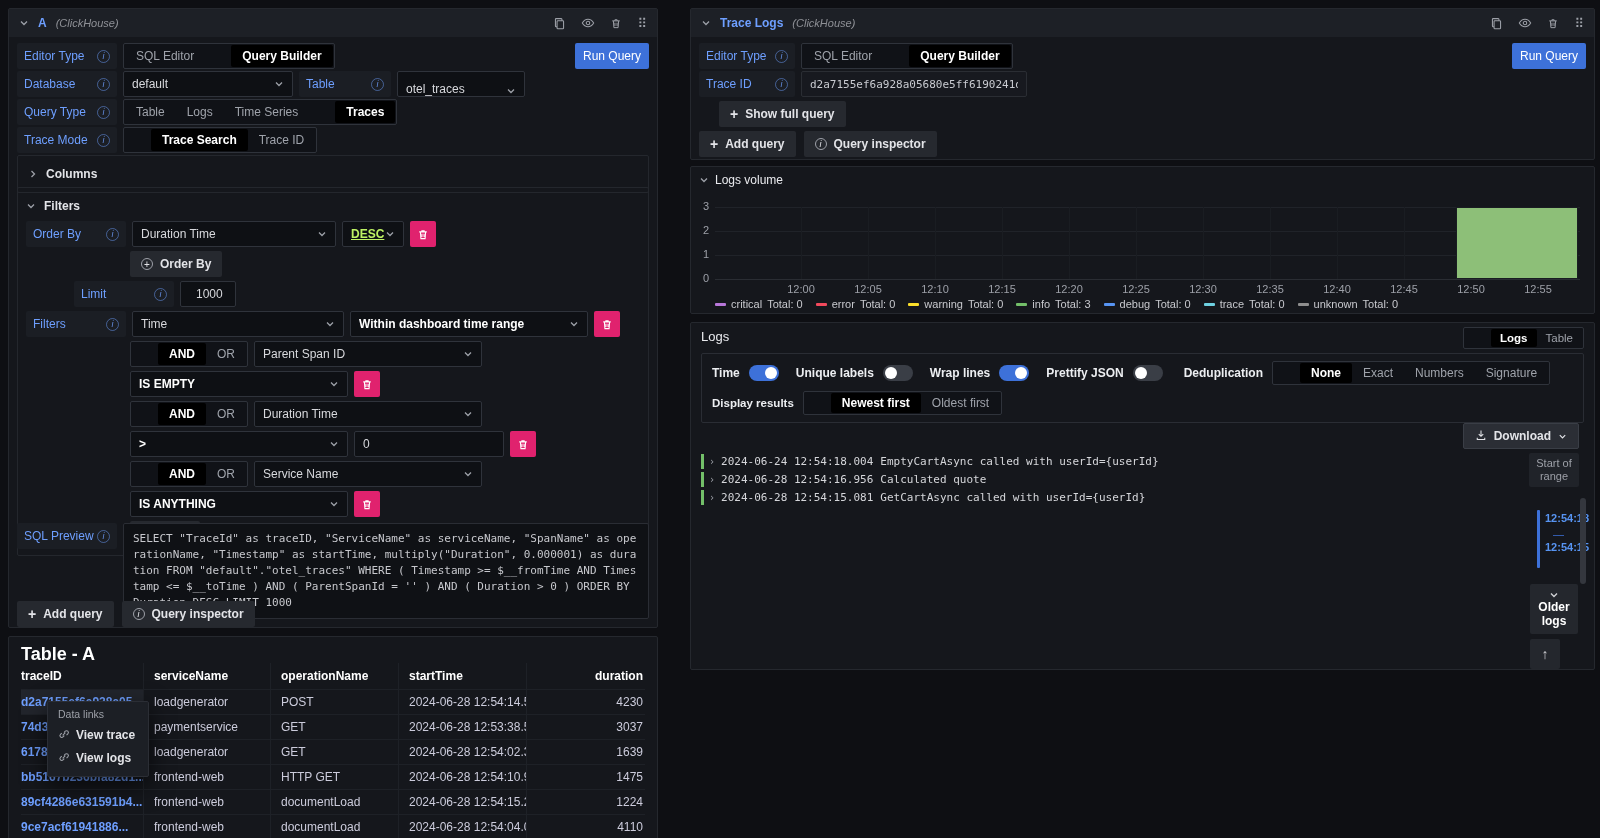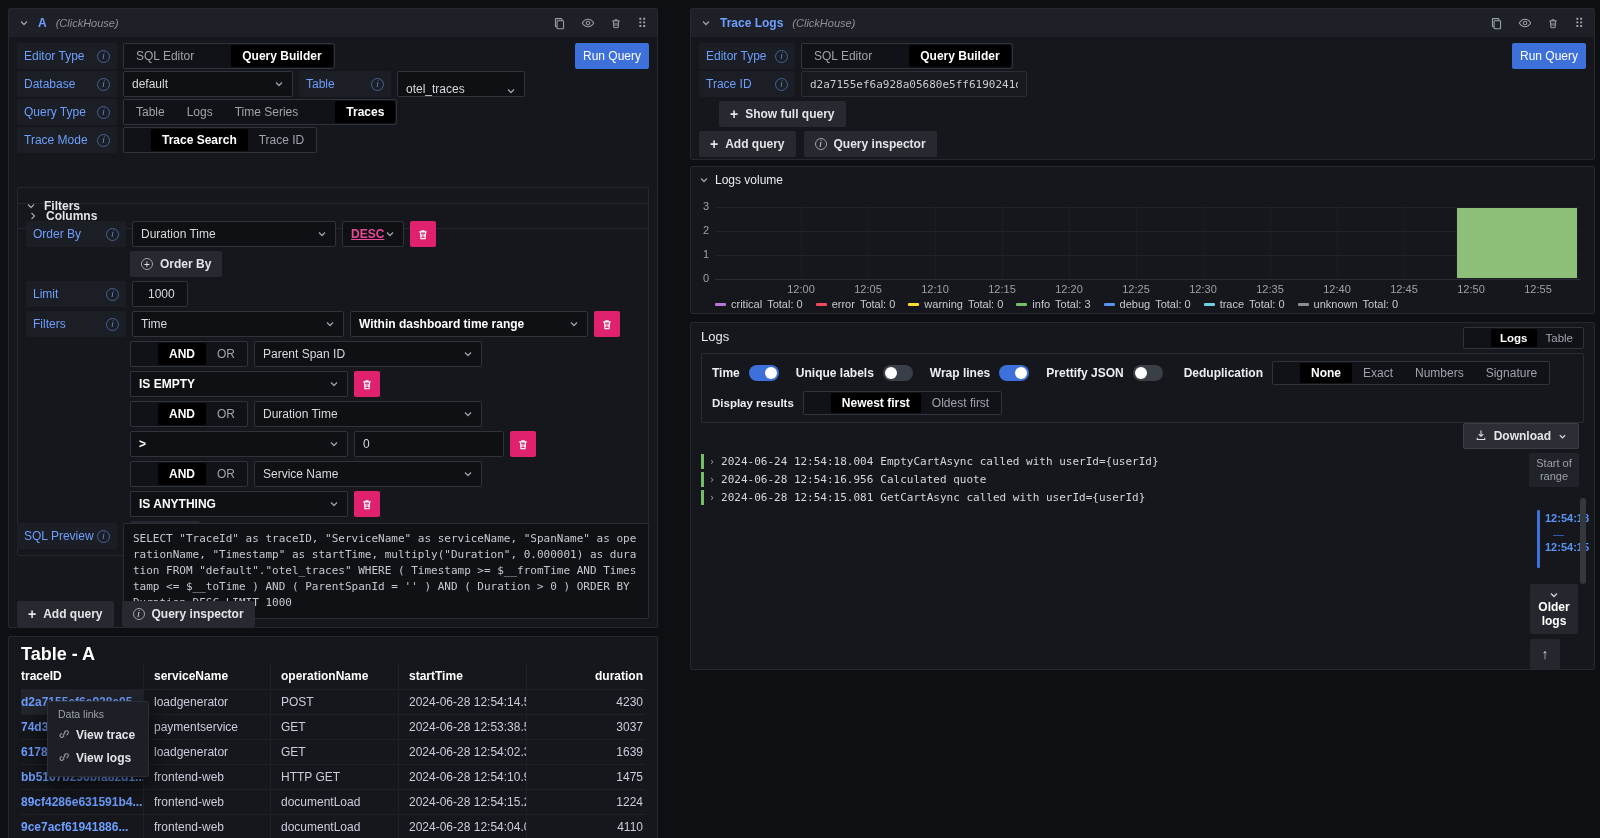--- a/index.html
+++ b/index.html
@@ -161,21 +161,21 @@
     <div class="lbl" style="width:100px;">
         <span>Trace Mode</span>
         <span class="info">i</span>
       </div>
     <div class="seg">
       <span class="opt on">Trace Search</span>
       <span class="opt">Trace ID</span>
     </div>
   </div>
 
-  <div class="box" style="left:8px;right:8px;top:146px;height:26px;display:flex;align-items:center;padding:0 10px;margin-top:48px;">
+  <div class="box" style="left:8px;right:8px;top:146px;height:38px;display:flex;align-items:center;padding:0 10px;">
     <span class="secthead">
         <svg width="10" height="10" viewBox="0 0 10 10" style="transform:rotate(-90deg)">
           <path d="M2 3.5l3 3 3-3" stroke="#9da0a8" fill="none" stroke-width="1.3"></path>
         </svg>
         <span>Columns</span>
       </span>
   </div>
 
   <div class="box" style="left:8px;right:8px;top:178px;padding:7px 8px 8px 8px;display:flex;flex-direction:column;gap:4px;">
     <div class="secthead" style="height:22px;">
@@ -190,41 +190,41 @@
           <span>Order By</span>
           <span class="info">i</span>
         </div>
       <div class="sel" style="width:204px;">
           <span>Duration Time</span>
           <svg width="10" height="10" viewBox="0 0 10 10">
             <path d="M2 3.5l3 3 3-3" stroke="#9da0a8" fill="none" stroke-width="1.3"></path>
           </svg>
         </div>
       <div class="sel" style="width:62px;">
-          <span style="font-weight:700;color:#ec4899;text-decoration:underline;">DESC</span>
+          <span style="font-weight:700;color:#bef264;text-decoration:underline;">DESC</span>
           <svg width="10" height="10" viewBox="0 0 10 10">
             <path d="M2 3.5l3 3 3-3" stroke="#9da0a8" fill="none" stroke-width="1.3"></path>
           </svg>
         </div>
       <div class="del">
           <svg width="12" height="13" viewBox="0 0 16 16" fill="none" stroke="#fff" stroke-width="1.4">
             <path d="M3 4.5h10M6.5 4.5V3h3v1.5M4.5 4.5l.7 9h5.6l.7-9M6.6 7v4.3M9.4 7v4.3"></path>
           </svg>
         </div>
     </div>
 
     <div style="display:flex;">
         <div class="btn indent">
           <span style="border:1px solid #9da0a8;border-radius:50%;width:12px;height:12px;display:inline-flex;align-items:center;justify-content:center;font-size:10px;">+</span>
           <b>Order By</b>
         </div>
       </div>
 
     <div style="display:flex;gap:6px;">
-      <div class="lbl" style="width:100px;">
+      <div class="lbl" style="width:100px;margin-left:48px;">
           <span>Limit</span>
           <span class="info">i</span>
         </div>
       <input class="inp" style="width: 56px; padding-left: 15px;" value="1000">
     </div>
 
     <div style="display:flex;gap:6px;">
       <div class="lbl" style="width:100px;">
           <span>Filters</span>
           <span class="info">i</span>

